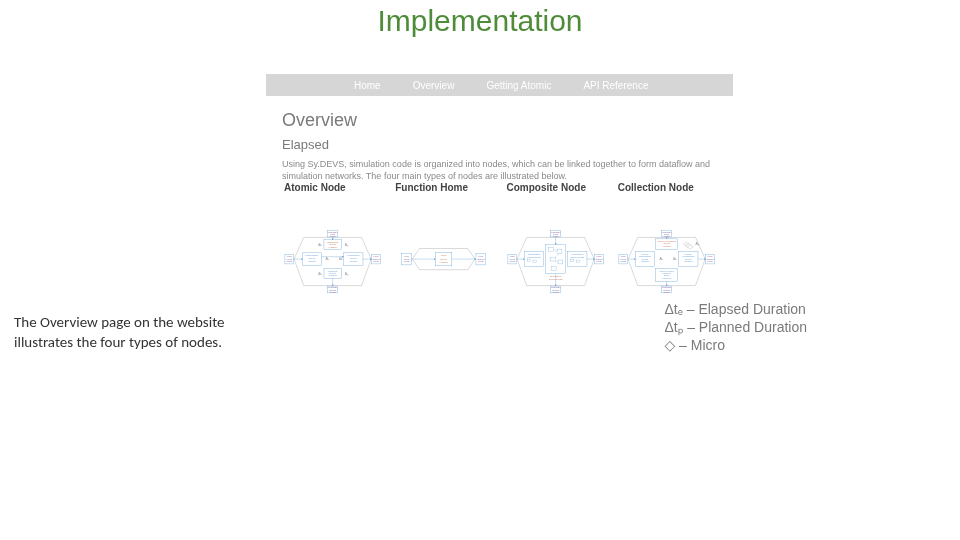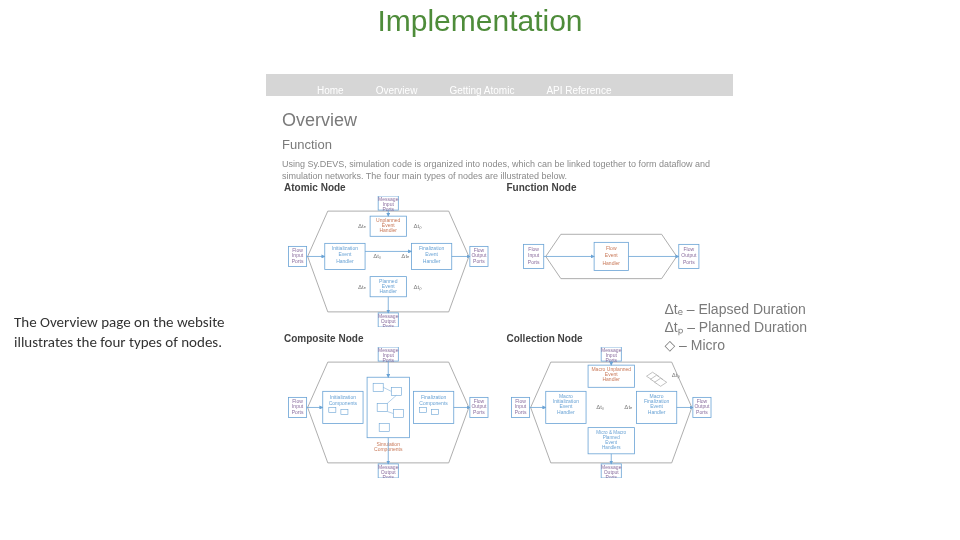--- a/index.html
+++ b/index.html
@@ -1,27 +1,27 @@
 <!DOCTYPE html>
 <html><head>
 <meta charset="utf-8">
 <style>
   html,body{margin:0;padding:0;width:960px;height:540px;font-family:"Segoe UI",Arial,sans-serif;background:#fff;color:#444}
   .slide{position:relative;width:960px;height:464px}
   .title{position:absolute;left:0;right:0;top:4px;text-align:center;font-size:30px;font-weight:400;color:#4e8c3a;font-family:"Segoe UI Light","Segoe UI",Arial,sans-serif}
   .caption{position:absolute;left:14px;top:312px;width:240px;font-size:15px;line-height:1.35;color:#333;font-family:Calibri,Arial,sans-serif}
   .browser{position:absolute;left:266px;top:74px;width:467px;height:460px;font-size:10px}
-  .navbar{height:22px;background:#d6d6d6;display:flex;align-items:flex-end;padding-left:35px}
+  .navbar{height:22px;background:#d6d6d6;display:flex;align-items:center;padding-left:72px}
   .navbar span{color:#fff;font-size:10px;padding:0 16px}
   .page{padding:10px 16px 0 16px}
   .h1{font-size:18px;color:#7a7a7a;font-weight:400;margin:4px 0 6px}
   .sub{font-size:9px;color:#9a9a9a;margin-bottom:10px}
   .h2{font-size:13px;color:#7a7a7a;margin-bottom:6px}
   .para{font-size:9px;color:#8a8a8a;line-height:1.35;margin-bottom:0}
-  .diagrams{display:grid;grid-template-columns:1fr 1fr;grid-template-rows:145px 145px;gap:6px 10px}
+  .diagrams{display:grid;grid-template-columns:1fr 1fr 1fr 1fr;grid-template-rows:145px 145px;gap:0 10px}
   .diagram{position:relative}
   .diagram .dtitle{position:absolute;left:2px;top:0;font-size:10px;color:#424242;font-weight:600}
   .diagram svg{position:absolute;left:0;top:14px;width:100%;height:calc(100% - 14px)}
   .legend{position:absolute;right:-74px;top:226px;font-size:14px;color:#7a7a7a;line-height:1.3}
   text{font-family:Arial,sans-serif}
 </style>
 </head>
 <body>
 
 <div class="slide">
@@ -31,21 +31,21 @@
   <div class="browser">
     <div class="navbar">
       <span>Home</span>
       <span>Overview</span>
       <span>Getting Atomic</span>
       <span>API Reference</span>
     </div>
 
     <div class="page">
       <div class="h1">Overview</div>
-      <div class="h2">Function</div>
+      <div class="h2">Elapsed</div>
       <div class="para">Using Sy.DEVS, simulation code is organized into nodes, which can be linked together to form dataflow and simulation networks. The four main types of nodes are illustrated below.</div>
 
       <div class="diagrams">
 
         <div class="diagram">
           <div class="dtitle">Atomic Node</div>
           <svg viewBox="0 0 210 130">
             <defs>
                 <marker id="ah" viewBox="0 0 6 6" refX="5" refY="3" markerWidth="5" markerHeight="5" orient="auto">
                   <path d="M0 0 L6 3 L0 6 z" fill="#6aa3d5"></path>
@@ -86,21 +86,21 @@
             <text x="75" y="32" font-size="6" fill="#7a7a7a">Δtₑ</text>
             <text x="130" y="32" font-size="6" fill="#7a7a7a">Δtₚ</text>
             <text x="90" y="62" font-size="6" fill="#7a7a7a">Δt₀</text>
             <text x="118" y="62" font-size="6" fill="#7a7a7a">Δtₑ</text>
             <text x="75" y="92" font-size="6" fill="#7a7a7a">Δtₑ</text>
             <text x="130" y="92" font-size="6" fill="#7a7a7a">Δtₚ</text>
           </svg>
         </div>
 
         <div class="diagram">
-          <div class="dtitle">Function Node</div>
+          <div class="dtitle">Function Home</div>
           <svg viewBox="0 0 210 130">
             <path d="M55 38 L155 38 L170 60 L155 82 L55 82 L40 60 Z" fill="none" stroke="#9a9a9a" stroke-width="0.8"></path>
             <rect x="18" y="48" width="20" height="24" fill="#fff" stroke="#6aa3d5" stroke-width="0.8"></rect>
             <text x="28" y="55" text-anchor="middle" font-size="5" fill="#8a6d9e"><tspan x="28" dy="0">Flow</tspan><tspan x="28" dy="6">Input</tspan><tspan x="28" dy="6">Ports</tspan></text>
             <rect x="172" y="48" width="20" height="24" fill="#fff" stroke="#6aa3d5" stroke-width="0.8"></rect>
             <text x="182" y="55" text-anchor="middle" font-size="5" fill="#8a6d9e"><tspan x="182" dy="0">Flow</tspan><tspan x="182" dy="6">Output</tspan><tspan x="182" dy="6">Ports</tspan></text>
             <rect x="88" y="46" width="34" height="28" fill="#fff" stroke="#6aa3d5" stroke-width="0.8"></rect>
             <text x="105" y="54" text-anchor="middle" font-size="5" fill="#c97a5a"><tspan x="105" dy="0">Flow</tspan><tspan x="105" dy="7">Event</tspan><tspan x="105" dy="7">Handler</tspan></text>
             <line x1="38" y1="60" x2="88" y2="60" stroke="#6aa3d5" stroke-width="0.8" marker-end="url(#ah)"></line>
             <line x1="122" y1="60" x2="172" y2="60" stroke="#6aa3d5" stroke-width="0.8" marker-end="url(#ah)"></line>

